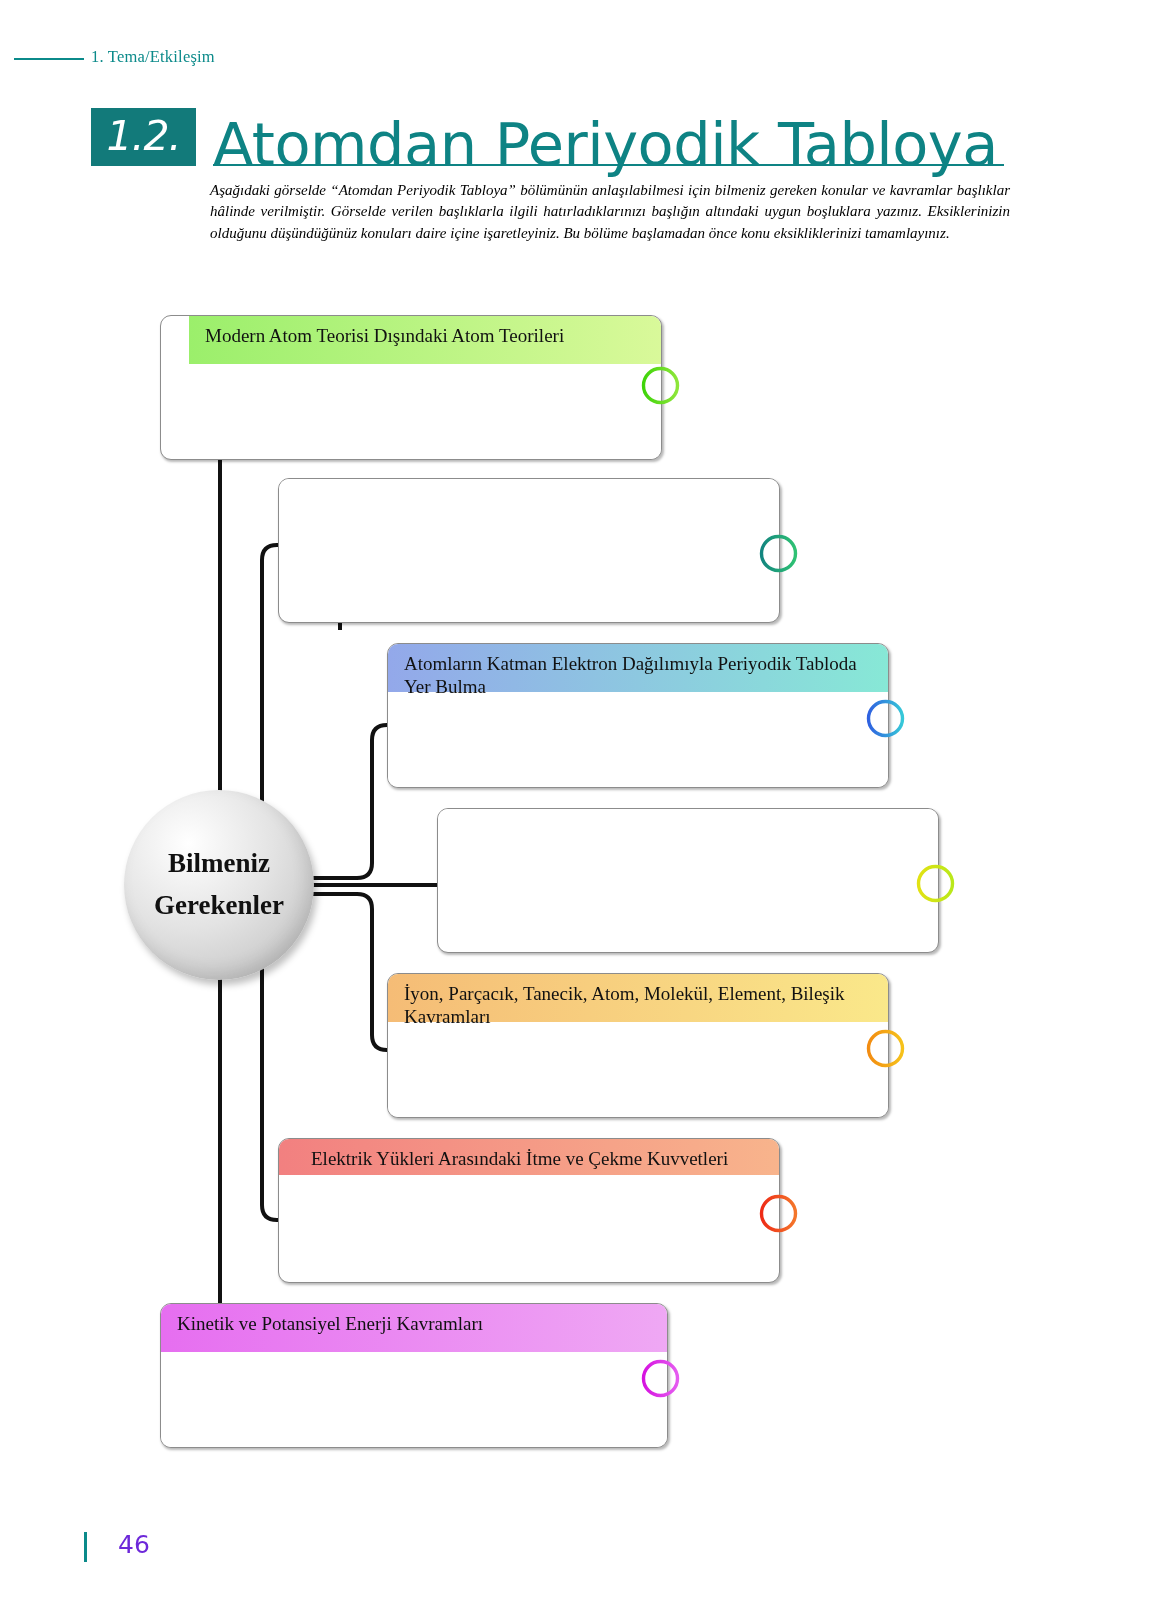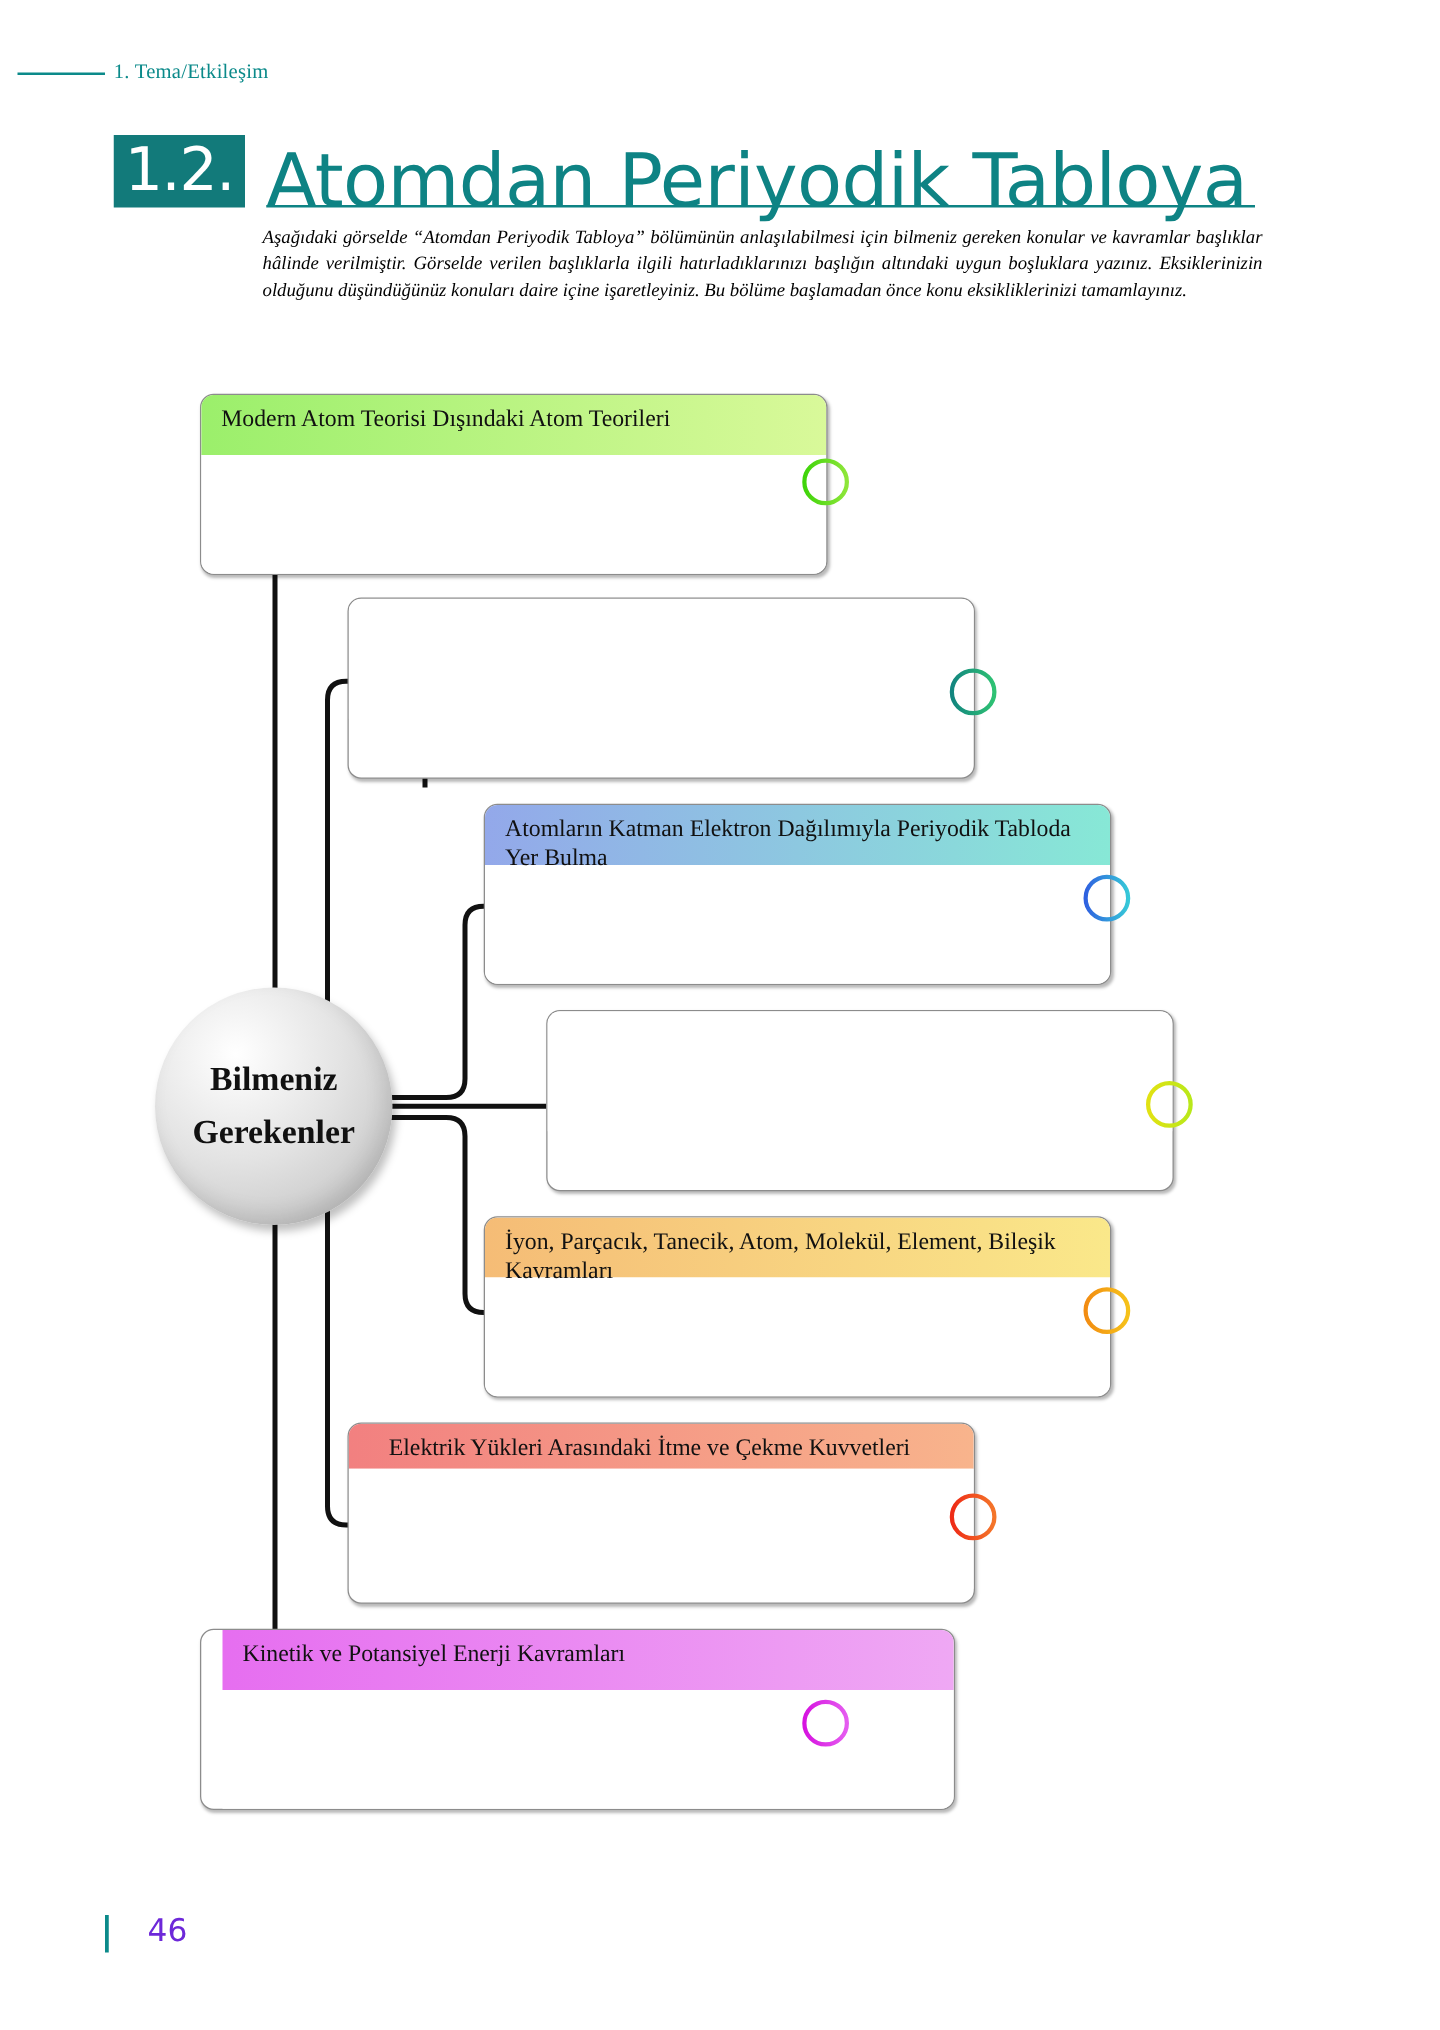--- a/index.html
+++ b/index.html
@@ -8,21 +8,21 @@
   
   .runhead{position:absolute;left:0;top:47px;width:100%;height:24px;padding-left:16px;}
   .runhead .rule{position:absolute;left:14px;top:11px;width:70px;height:2px;background:#0b8a8a;}
   .runhead .txt{position:absolute;left:91px;top:0;font-size:16.5px;color:#0b8a8a;
                 font-family:"Liberation Serif",serif;letter-spacing:.2px;white-space:nowrap;}
 
   
   .titlebar{position:absolute;left:91px;top:108px;width:913px;height:62px;}
   .num-box{position:absolute;left:0;top:0;width:105px;height:58px;background:#127a7a;}
   .num-box span{position:absolute;left:50%;top:50%;transform:translate(-50%,-52%);
-                color:#fff;font-size:48px;font-family:"DejaVu Sans",sans-serif;letter-spacing:-1px;}
+                color:#fff;font-size:41px;font-family:"DejaVu Sans",sans-serif;letter-spacing:-1px;font-style:italic;}
   .title-txt{position:absolute;left:122px;top:2px;font-size:59px;color:#0e8384;
              font-family:"DejaVu Sans",sans-serif;font-weight:400;letter-spacing:-.5px;white-space:nowrap;}
   .title-rule{position:absolute;left:122px;top:56px;width:791px;height:2px;background:#0e8384;}
 
   
   .intro{position:absolute;left:210px;top:180px;width:800px;font-size:15px;line-height:1.42;
          font-style:italic;text-align:justify;font-family:"Liberation Serif",serif;}
 
   
   .diagram{position:absolute;left:0;top:300px;width:1152px;height:1180px;}
@@ -84,21 +84,21 @@
       <path d="M 292 578 L 357 578 Q 372 578 372 563 L 372 440 Q 372 425 387 425 L 400 425"></path>
 
       <path d="M 310 585 L 437 585"></path>
 
       <path d="M 292 594 L 357 594 Q 372 594 372 609 L 372 735 Q 372 750 387 750 L 400 750"></path>
 
       <path d="M 262 604 L 262 905 Q 262 920 277 920 L 325 920 Q 340 920 340 905 L 340 845"></path>
     </g>
   </svg>
 
-  <div class="card" style="left:160px;top:15px;width:502px;height:145px;">
+  <div class="card" style="left:160px;top:15px;width:502px;height:145px;padding-left:28px;">
     <div class="hdr" style="height:48px;background:linear-gradient(to right,#9bef6b,#d9f99a);">Modern Atom Teorisi Dışındaki Atom Teorileri</div>
     <div class="body" style="height:96px;"></div>
   </div>
   <div class="marker" style="left:641px;top:366px;margin-top:-300px;">
     <svg width="39" height="39" viewBox="0 0 39 39">
       <defs>
           <linearGradient id="mg1" x1="0" y1="0" x2="1" y2="0">
         <stop offset="0" stop-color="#3fd40a"></stop>
             <stop offset="1" stop-color="#8ee63a"></stop>
           </linearGradient>
@@ -178,21 +178,21 @@
       <defs>
           <linearGradient id="mg6" x1="0" y1="0" x2="1" y2="0">
         <stop offset="0" stop-color="#ee2b16"></stop>
             <stop offset="1" stop-color="#f4762a"></stop>
           </linearGradient>
         </defs>
       <circle cx="19.5" cy="19.5" r="17" fill="none" stroke="url(#mg6)" stroke-width="3.4"></circle>
     </svg>
   </div>
 
-  <div class="card" style="left:160px;top:1003px;width:604px;height:145px;padding-left:17px;">
+  <div class="card" style="left:160px;top:1003px;width:508px;height:145px;">
     <div class="hdr" style="height:48px;background:linear-gradient(to right,#e66ef0,#efa8f4);">Kinetik ve Potansiyel Enerji Kavramları</div>
     <div class="body" style="height:96px;"></div>
   </div>
   <div class="marker" style="left:641px;top:1059px;">
     <svg width="39" height="39" viewBox="0 0 39 39">
       <defs>
           <linearGradient id="mg7" x1="0" y1="0" x2="1" y2="0">
         <stop offset="0" stop-color="#d613e0"></stop>
             <stop offset="1" stop-color="#e55cf0"></stop>
           </linearGradient>

